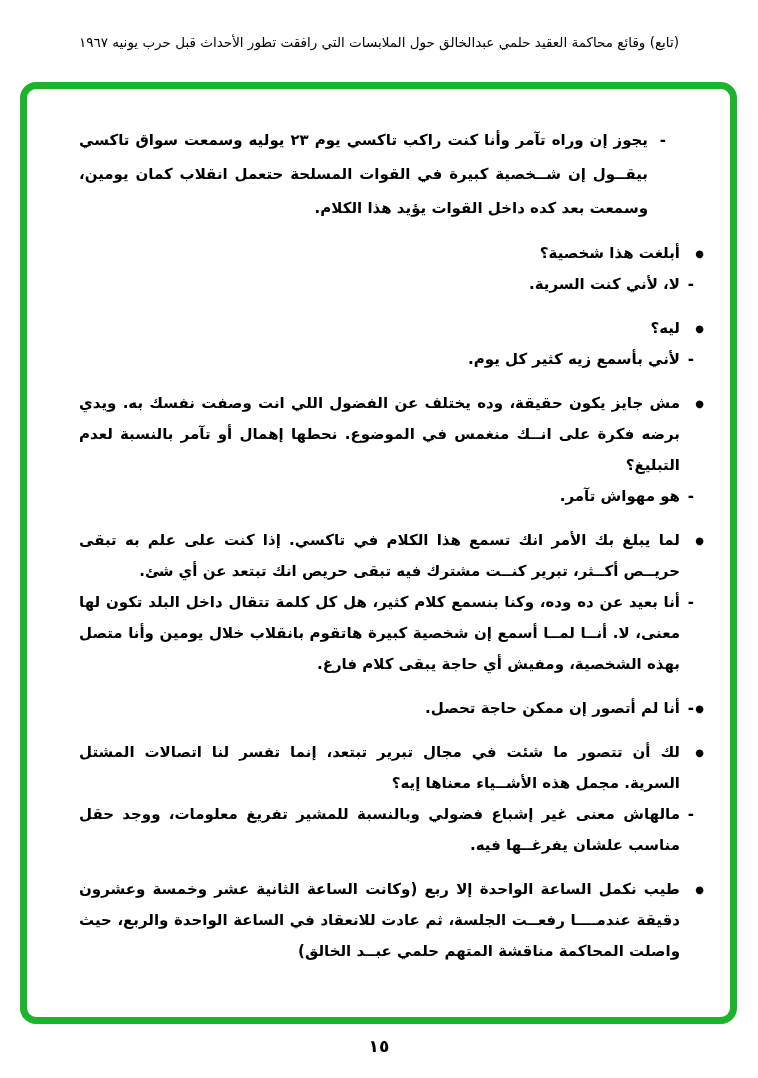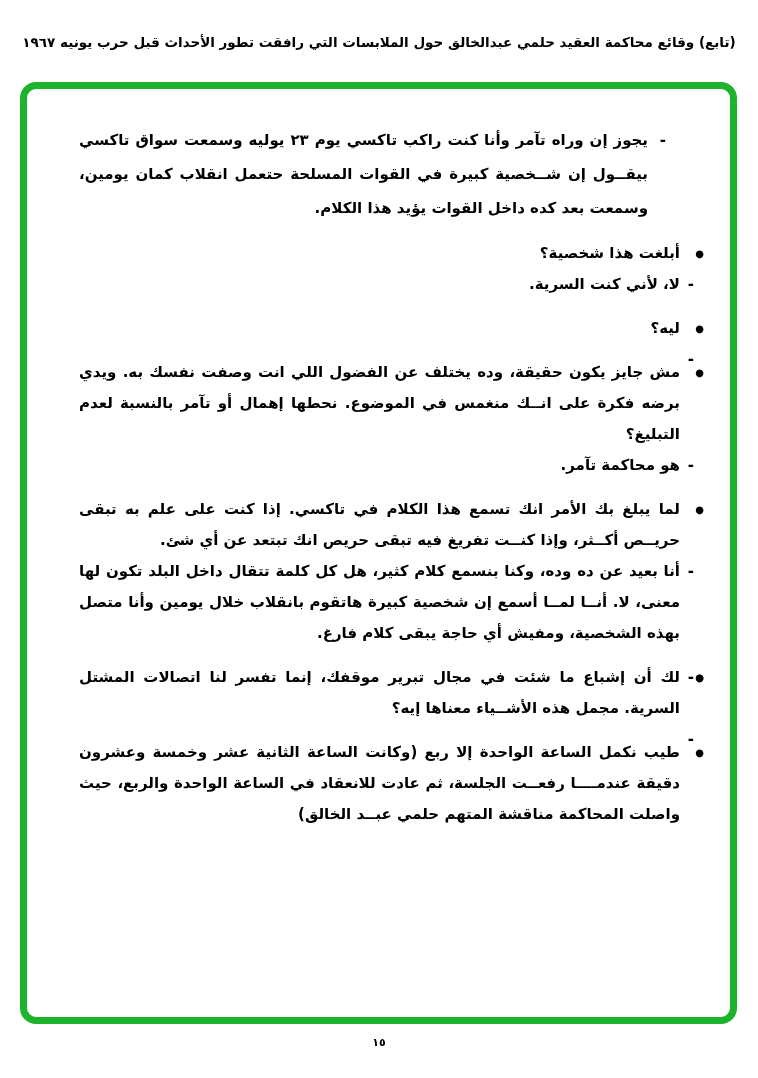--- a/index.html
+++ b/index.html
@@ -10,21 +10,21 @@
     overflow: hidden;
     font-family: "DejaVu Sans", sans-serif;
     color: #000000;
     direction: rtl;
   }
   .page-header {
     position: absolute;
     top: 34px; right: 14px; left: 14px;
     text-align: center;
     font-size: 13.5px;
-    font-weight: 700;
+    font-weight: 400;
     letter-spacing: 0;
     white-space: nowrap;
     direction: rtl;
   }
   .doc-frame {
     position: absolute;
     top: 82px; left: 20px;
     width: 717px; height: 942px;
     border: 7px solid #1eb32c;
     border-radius: 16px;
@@ -57,21 +57,21 @@
   
   .q { padding-right: 50px; margin-top: 13px; }
   .q .marker { right: 26px; font-size: 10px; }
   
   .a { padding-right: 50px; }
   .a .marker { right: 36px; }
   .page-number {
     position: absolute;
     top: 1036px; left: 0; right: 0;
     text-align: center;
-    font-size: 11px;
+    font-size: 17px;
     font-weight: 700;
   }
 </style>
 </head>
 <body>
 
 <div class="page-header">(تابع) وقائع محاكمة العقيد حلمي عبدالخالق حول الملابسات التي رافقت تطور الأحداث قبل حرب يونيه ١٩٦٧</div>
 
 <div class="doc-frame">
   <div class="doc-content">
@@ -91,57 +91,60 @@
       <span>لا، لأني كنت السرية.</span>
     </div>
 
     <div class="block q">
       <span class="marker">●</span>
       <span>ليه؟</span>
     </div>
 
     <div class="block a">
       <span class="marker">-</span>
+      <span>لأني بأسمع زيه كثير كل يوم.</span>
     </div>
 
     <div class="block q">
       <span class="marker">●</span>
       <span>مش جايز يكون حقيقة، وده يختلف عن الفضول اللي انت وصفت نفسك به. ويدي برضه فكرة على انــك منغمس في الموضوع. نحطها إهمال أو تآمر بالنسبة لعدم التبليغ؟</span>
     </div>
 
     <div class="block a">
       <span class="marker">-</span>
-      <span>هو محاكمة تآمر.</span>
+      <span>هو مهواش تآمر.</span>
     </div>
 
     <div class="block q">
       <span class="marker">●</span>
-      <span>لما يبلغ بك الأمر انك تسمع هذا الكلام في تاكسي. إذا كنت على علم به تبقى حريــص أكــثر، وإذا كنــت تفريغ فيه تبقى حريص انك تبتعد عن أي شئ.</span>
+      <span>لما يبلغ بك الأمر انك تسمع هذا الكلام في تاكسي. إذا كنت على علم به تبقى حريــص أكــثر، تبرير كنــت مشترك فيه تبقى حريص انك تبتعد عن أي شئ.</span>
     </div>
 
     <div class="block a">
       <span class="marker">-</span>
       <span>أنا بعيد عن ده وده، وكنا بنسمع كلام كثير، هل كل كلمة تتقال داخل البلد تكون لها معنى، لا. أنــا لمــا أسمع إن شخصية كبيرة هاتقوم بانقلاب خلال يومين وأنا متصل بهذه الشخصية، ومفيش أي حاجة يبقى كلام فارغ.</span>
     </div>
 
     <div class="block q">
       <span class="marker">●</span>
     </div>
 
     <div class="block a">
       <span class="marker">-</span>
+      <span>أنا لم أتصور إن ممكن حاجة تحصل.</span>
     </div>
 
     <div class="block q">
       <span class="marker">●</span>
-      <span>لك أن إشباع ما شئت في مجال تبرير موقفك، إنما تفسر لنا اتصالات المشتل السرية. مجمل هذه الأشــياء معناها إيه؟</span>
+      <span>لك أن تتصور ما شئت في مجال تبرير تبتعد، إنما تفسر لنا اتصالات المشتل السرية. مجمل هذه الأشــياء معناها إيه؟</span>
     </div>
 
     <div class="block a">
       <span class="marker">-</span>
+      <span>مالهاش معنى غير إشباع فضولي وبالنسبة للمشير تفريغ معلومات، ووجد حقل مناسب علشان يفرغــها فيه.</span>
     </div>
 
     <div class="block q">
       <span class="marker">●</span>
       <span>طيب نكمل الساعة الواحدة إلا ربع (وكانت الساعة الثانية عشر وخمسة وعشرون دقيقة عندمــــا رفعــت الجلسة، ثم عادت للانعقاد في الساعة الواحدة والربع، حيث واصلت المحاكمة مناقشة المتهم حلمي عبــد الخالق)</span>
     </div>
 
   </div>
 </div>
 

